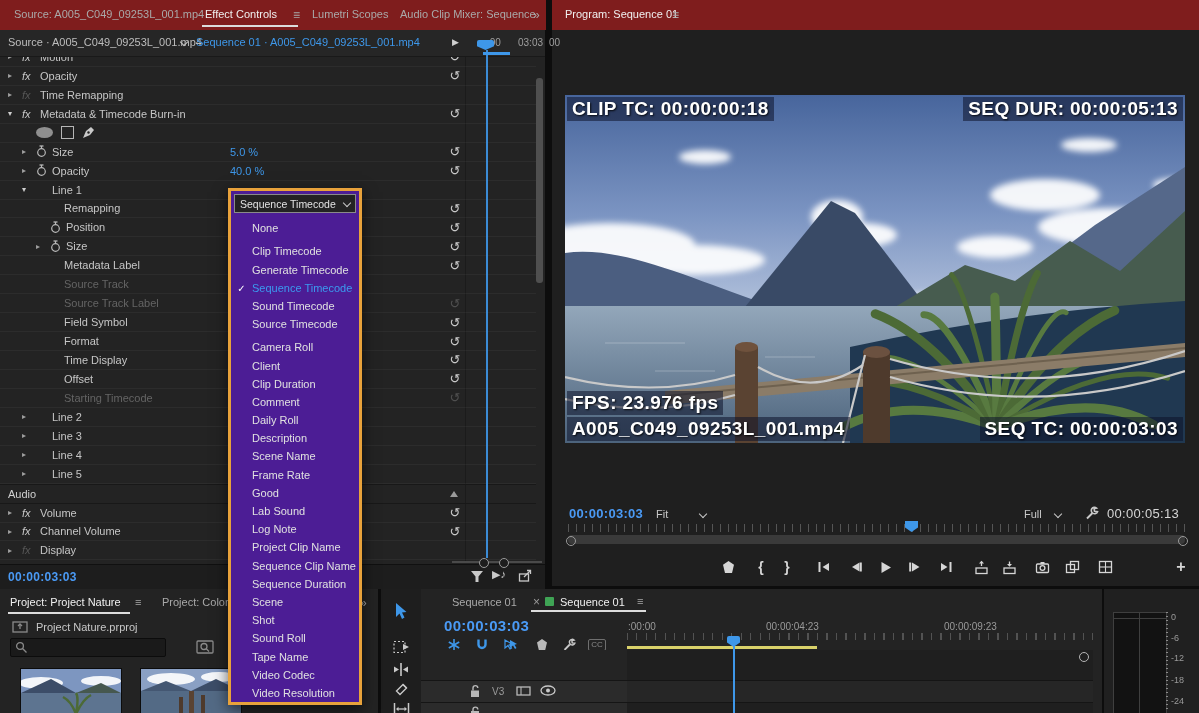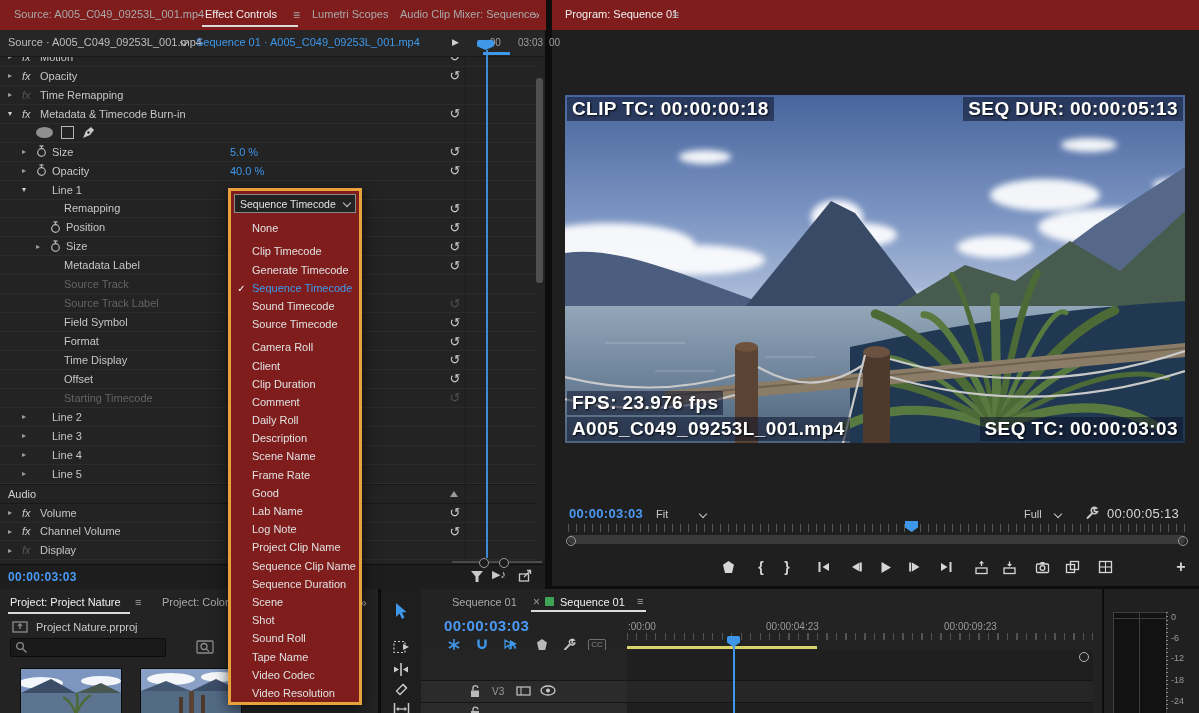--- a/index.html
+++ b/index.html
@@ -40,21 +40,21 @@
   #ecp-timecode{position:absolute;left:8px;top:5px;font-size:12px;font-weight:bold;color:#4A9AF5;letter-spacing:.3px;}
   #ecp-lane-divider{left:465px;top:56px;width:1px;height:505px;background:#1b1b1b;}
   #ecp-scrollbar{left:536px;top:78px;width:7px;height:205px;background:#4f4f4f;border-radius:3px;}
   #ecp-playhead-line{left:486px;top:50px;width:1.5px;height:508px;background:rgba(62,151,233,.9);z-index:7;}
   #ecp-playhead-head{left:477px;top:40px;width:17px;height:10px;background:#3E97E9;border-radius:2px;
        clip-path:polygon(0 0,100% 0,100% 62%,50% 100%,0 62%);z-index:8;}
   #ecp-miniworkbar{left:483px;top:52px;width:27px;height:3px;background:#3E97E9;z-index:8;}
   .ruler-lab{position:absolute;top:7px;font-size:10px;color:#9f9f9f;margin-left:25px;}
   .zoomdot{position:absolute;width:8px;height:8px;border:1.5px solid #9a9a9a;border-radius:50%;background:#1d1d1d;z-index:7;}
   
-  #dropdown{position:absolute;left:228px;top:188px;width:128px;background:#7f1d1d;border:3px solid #E8A23B;
+  #dropdown{position:absolute;left:228px;top:188px;width:128px;background:#4c1d95;border:3px solid #E8A23B;
        z-index:50;padding-bottom:3px;box-shadow:0 4px 14px rgba(0,0,0,.6);}
   #dd-select{margin:3px 3px 3px 3px;height:17px;background:#232323;border:1px solid #8a8a8a;display:flex;
        align-items:center;font-size:10.5px;color:#e2e2e2;padding:0 5px;}
   .cdown{width:5px;height:5px;border-right:1.4px solid #c9c9c9;border-bottom:1.4px solid #c9c9c9;
        transform:rotate(45deg);display:inline-block;margin-left:auto;margin-bottom:2px;}
   .dd-item{display:flex;height:18.2px;align-items:flex-end;font-size:11px;color:#e0e0e0;}
   .dd-check{width:21px;text-align:center;font-size:10px;color:#fff;}
   .dd-lab{white-space:nowrap;}
   .dd-lab.sel{color:#3B9AF0;}
   .dd-gap{height:5px;}
@@ -782,21 +782,21 @@
         <div class="dd-item">
           <span class="dd-check"></span>
           <span class="dd-lab">Frame Rate</span>
         </div>
         <div class="dd-item">
           <span class="dd-check"></span>
           <span class="dd-lab">Good</span>
         </div>
         <div class="dd-item">
           <span class="dd-check"></span>
-          <span class="dd-lab">Lab Name</span>
+          <span class="dd-lab">Lab Sound</span>
         </div>
         <div class="dd-item">
           <span class="dd-check"></span>
           <span class="dd-lab">Log Note</span>
         </div>
         <div class="dd-item">
           <span class="dd-check"></span>
           <span class="dd-lab">Project Clip Name</span>
         </div>
         <div class="dd-item">

